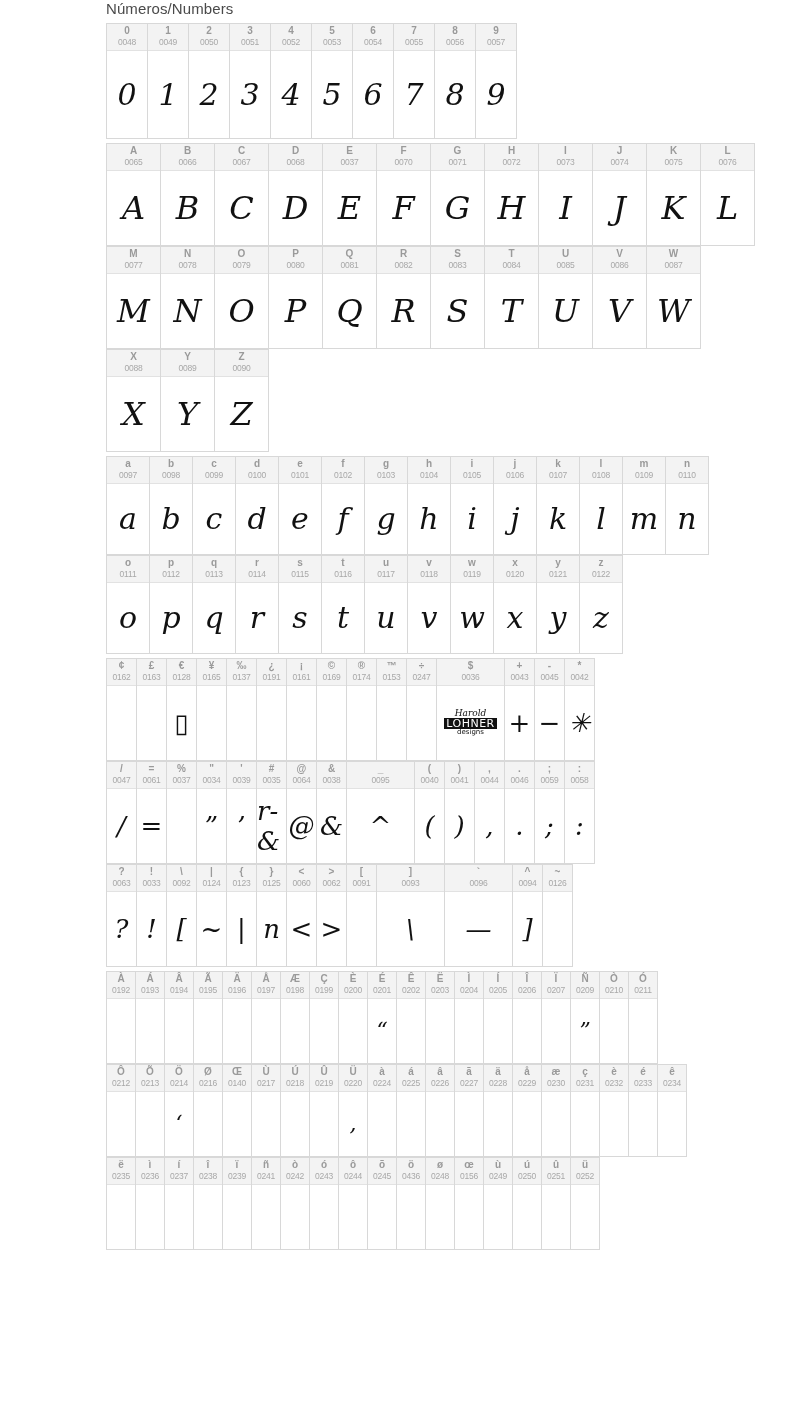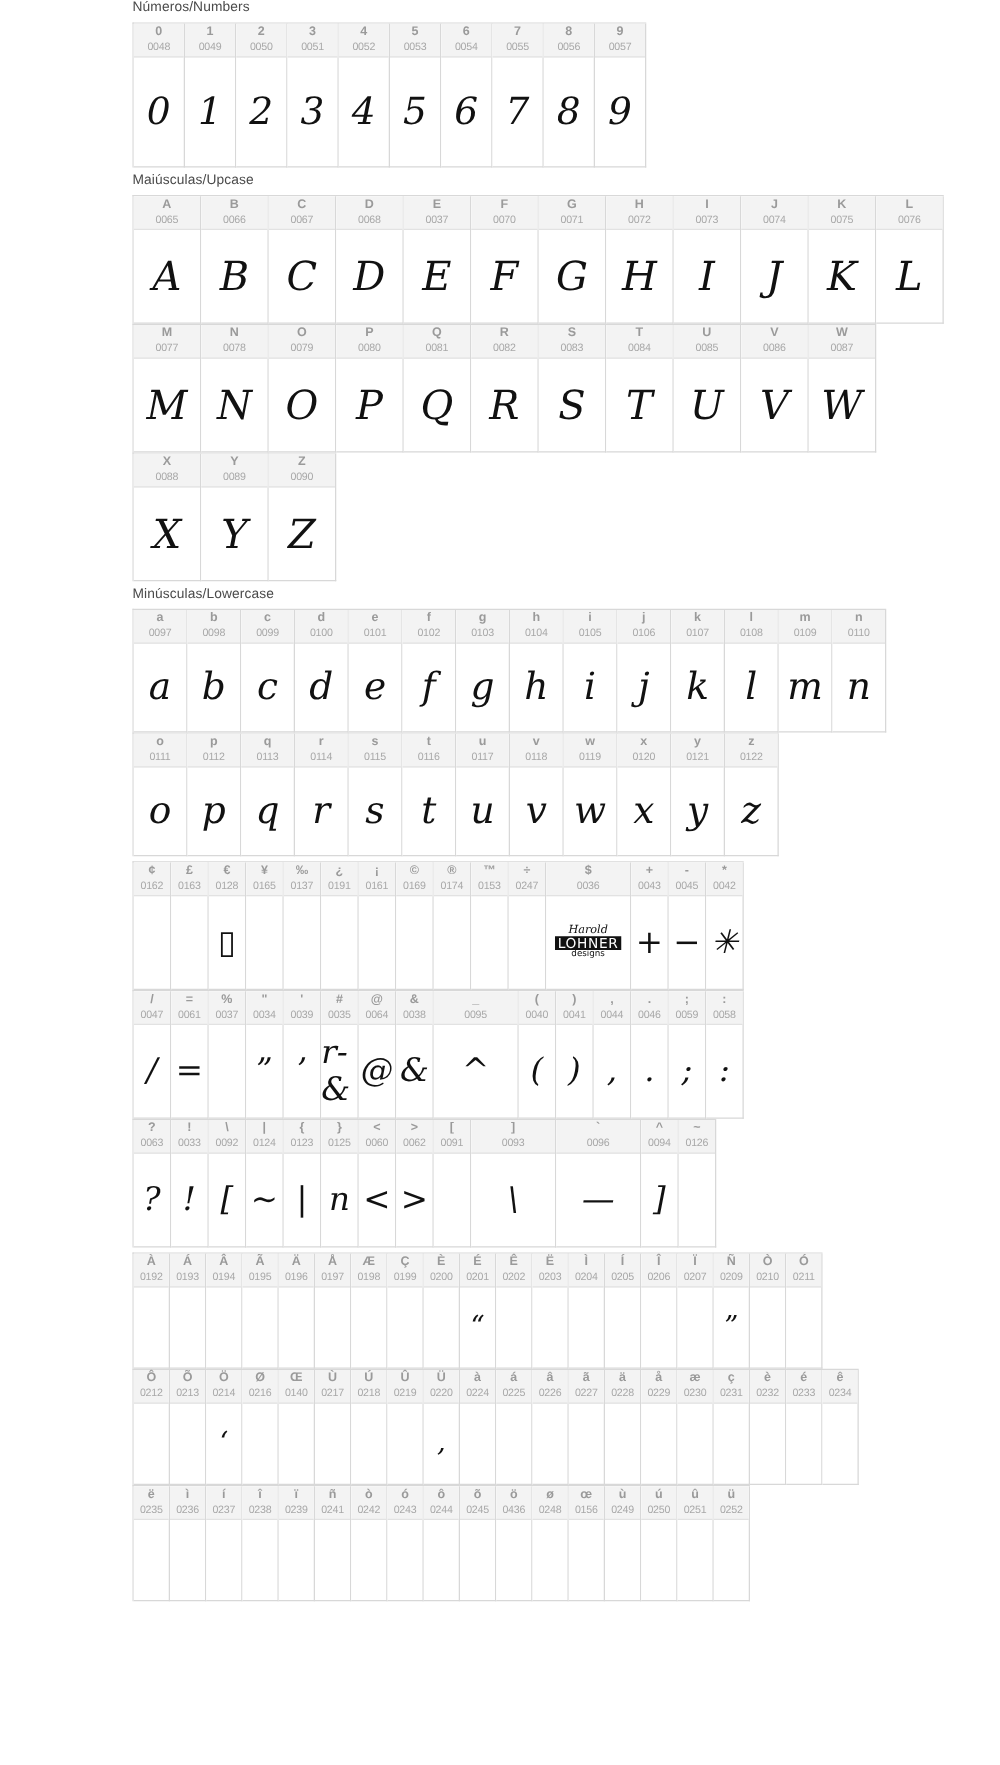--- a/index.html
+++ b/index.html
@@ -16,21 +16,21 @@
   .page {
     width: 800px;
     min-height: 1412px;
     position: relative;
     padding: 0 0 10px 0;
   }
   .section {
     margin: 0 0 4px 0;
   }
   .section-title {
-    font-size: 11px;
+    font-size: 15px;
     color: #4a4a4a;
     font-weight: normal;
     margin: 0 0 6px 106px;
     letter-spacing: .1px;
   }
   .rows { margin-left: 106px; }
   .row {
     display: flex;
     flex-direction: row;
     border-left: 1px solid #d8d8d8;
@@ -195,21 +195,20 @@
               <div class="hdr">
                 <span class="ch">9</span>
                 <span class="code">0057</span>
               </div>
               <div class="glyph script">9</div>
             </div>
           </div>
         </div>
       </div>
       <div class="section s-upcase">
-        <div class="section-title">Maiúsculas/Upcase</div>
         <div class="rows">
           <div class="row">
             <div class="cell">
               <div class="hdr">
                 <span class="ch">A</span>
                 <span class="code">0065</span>
               </div>
               <div class="glyph script">A</div>
             </div>
             <div class="cell">
@@ -388,21 +387,20 @@
               <div class="hdr">
                 <span class="ch">Z</span>
                 <span class="code">0090</span>
               </div>
               <div class="glyph script">Z</div>
             </div>
           </div>
         </div>
       </div>
       <div class="section s-lower">
-        <div class="section-title">Minúsculas/Lowercase</div>
         <div class="rows">
           <div class="row">
             <div class="cell">
               <div class="hdr">
                 <span class="ch">a</span>
                 <span class="code">0097</span>
               </div>
               <div class="glyph script">a</div>
             </div>
             <div class="cell">

